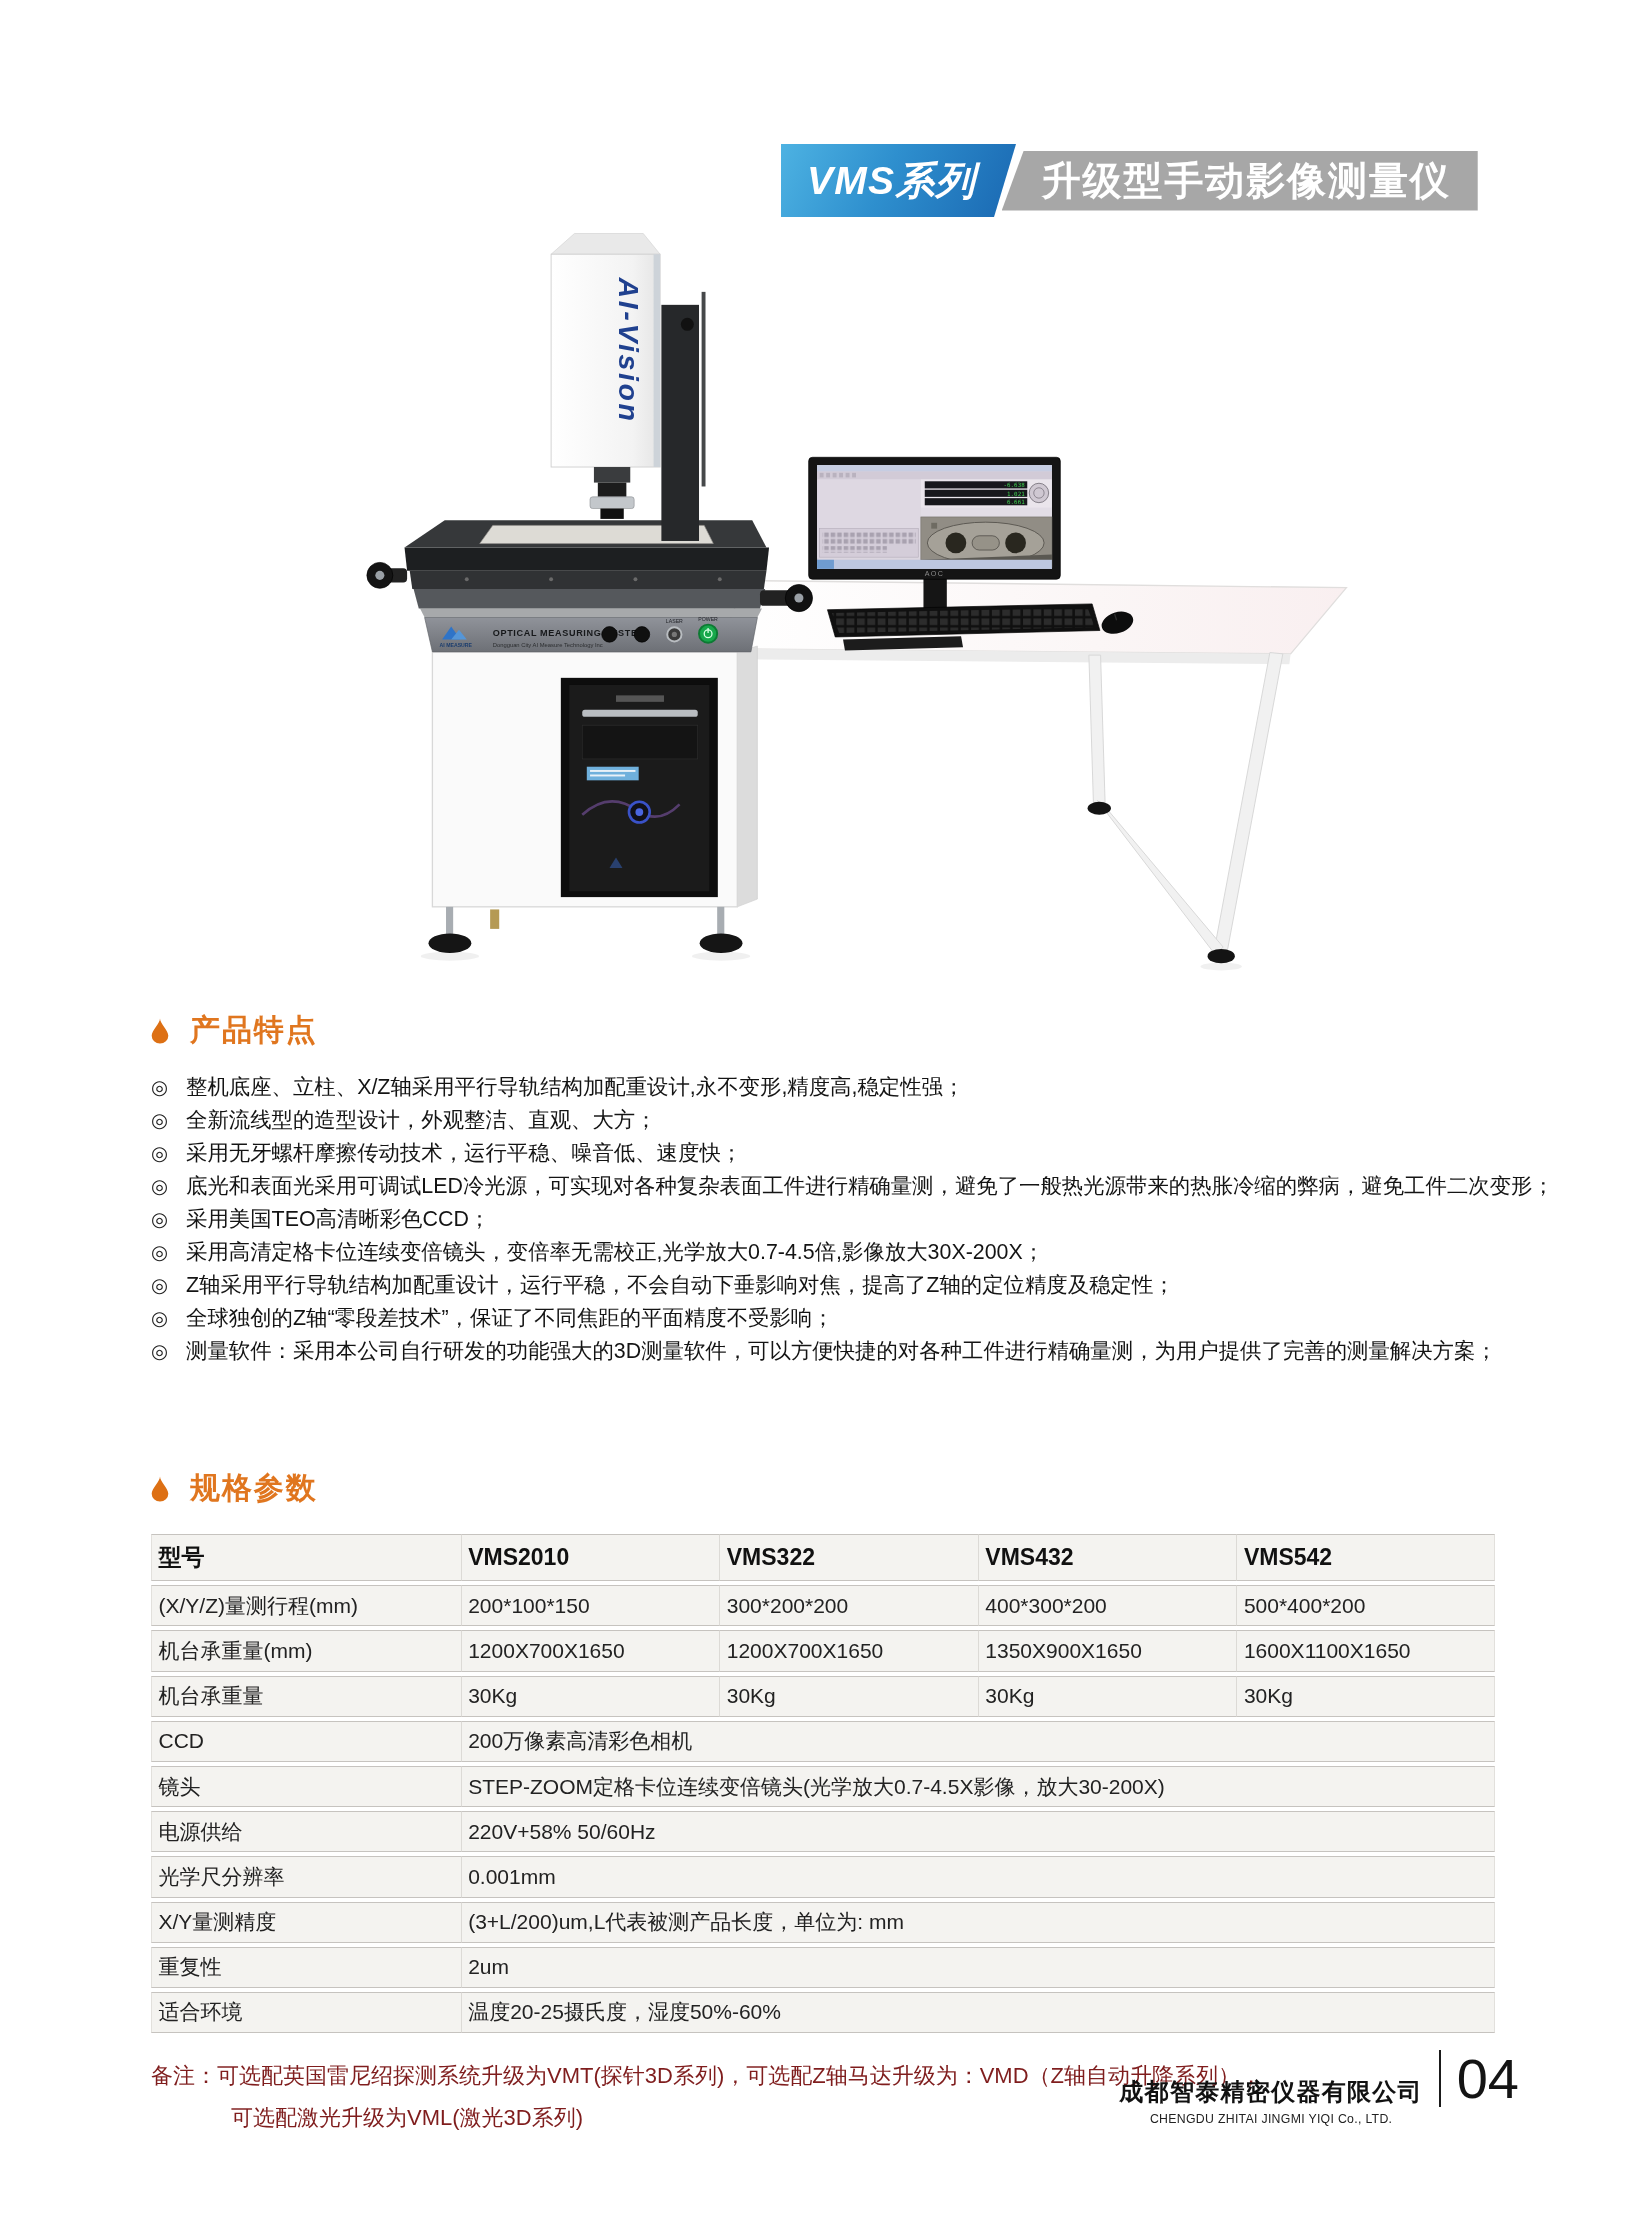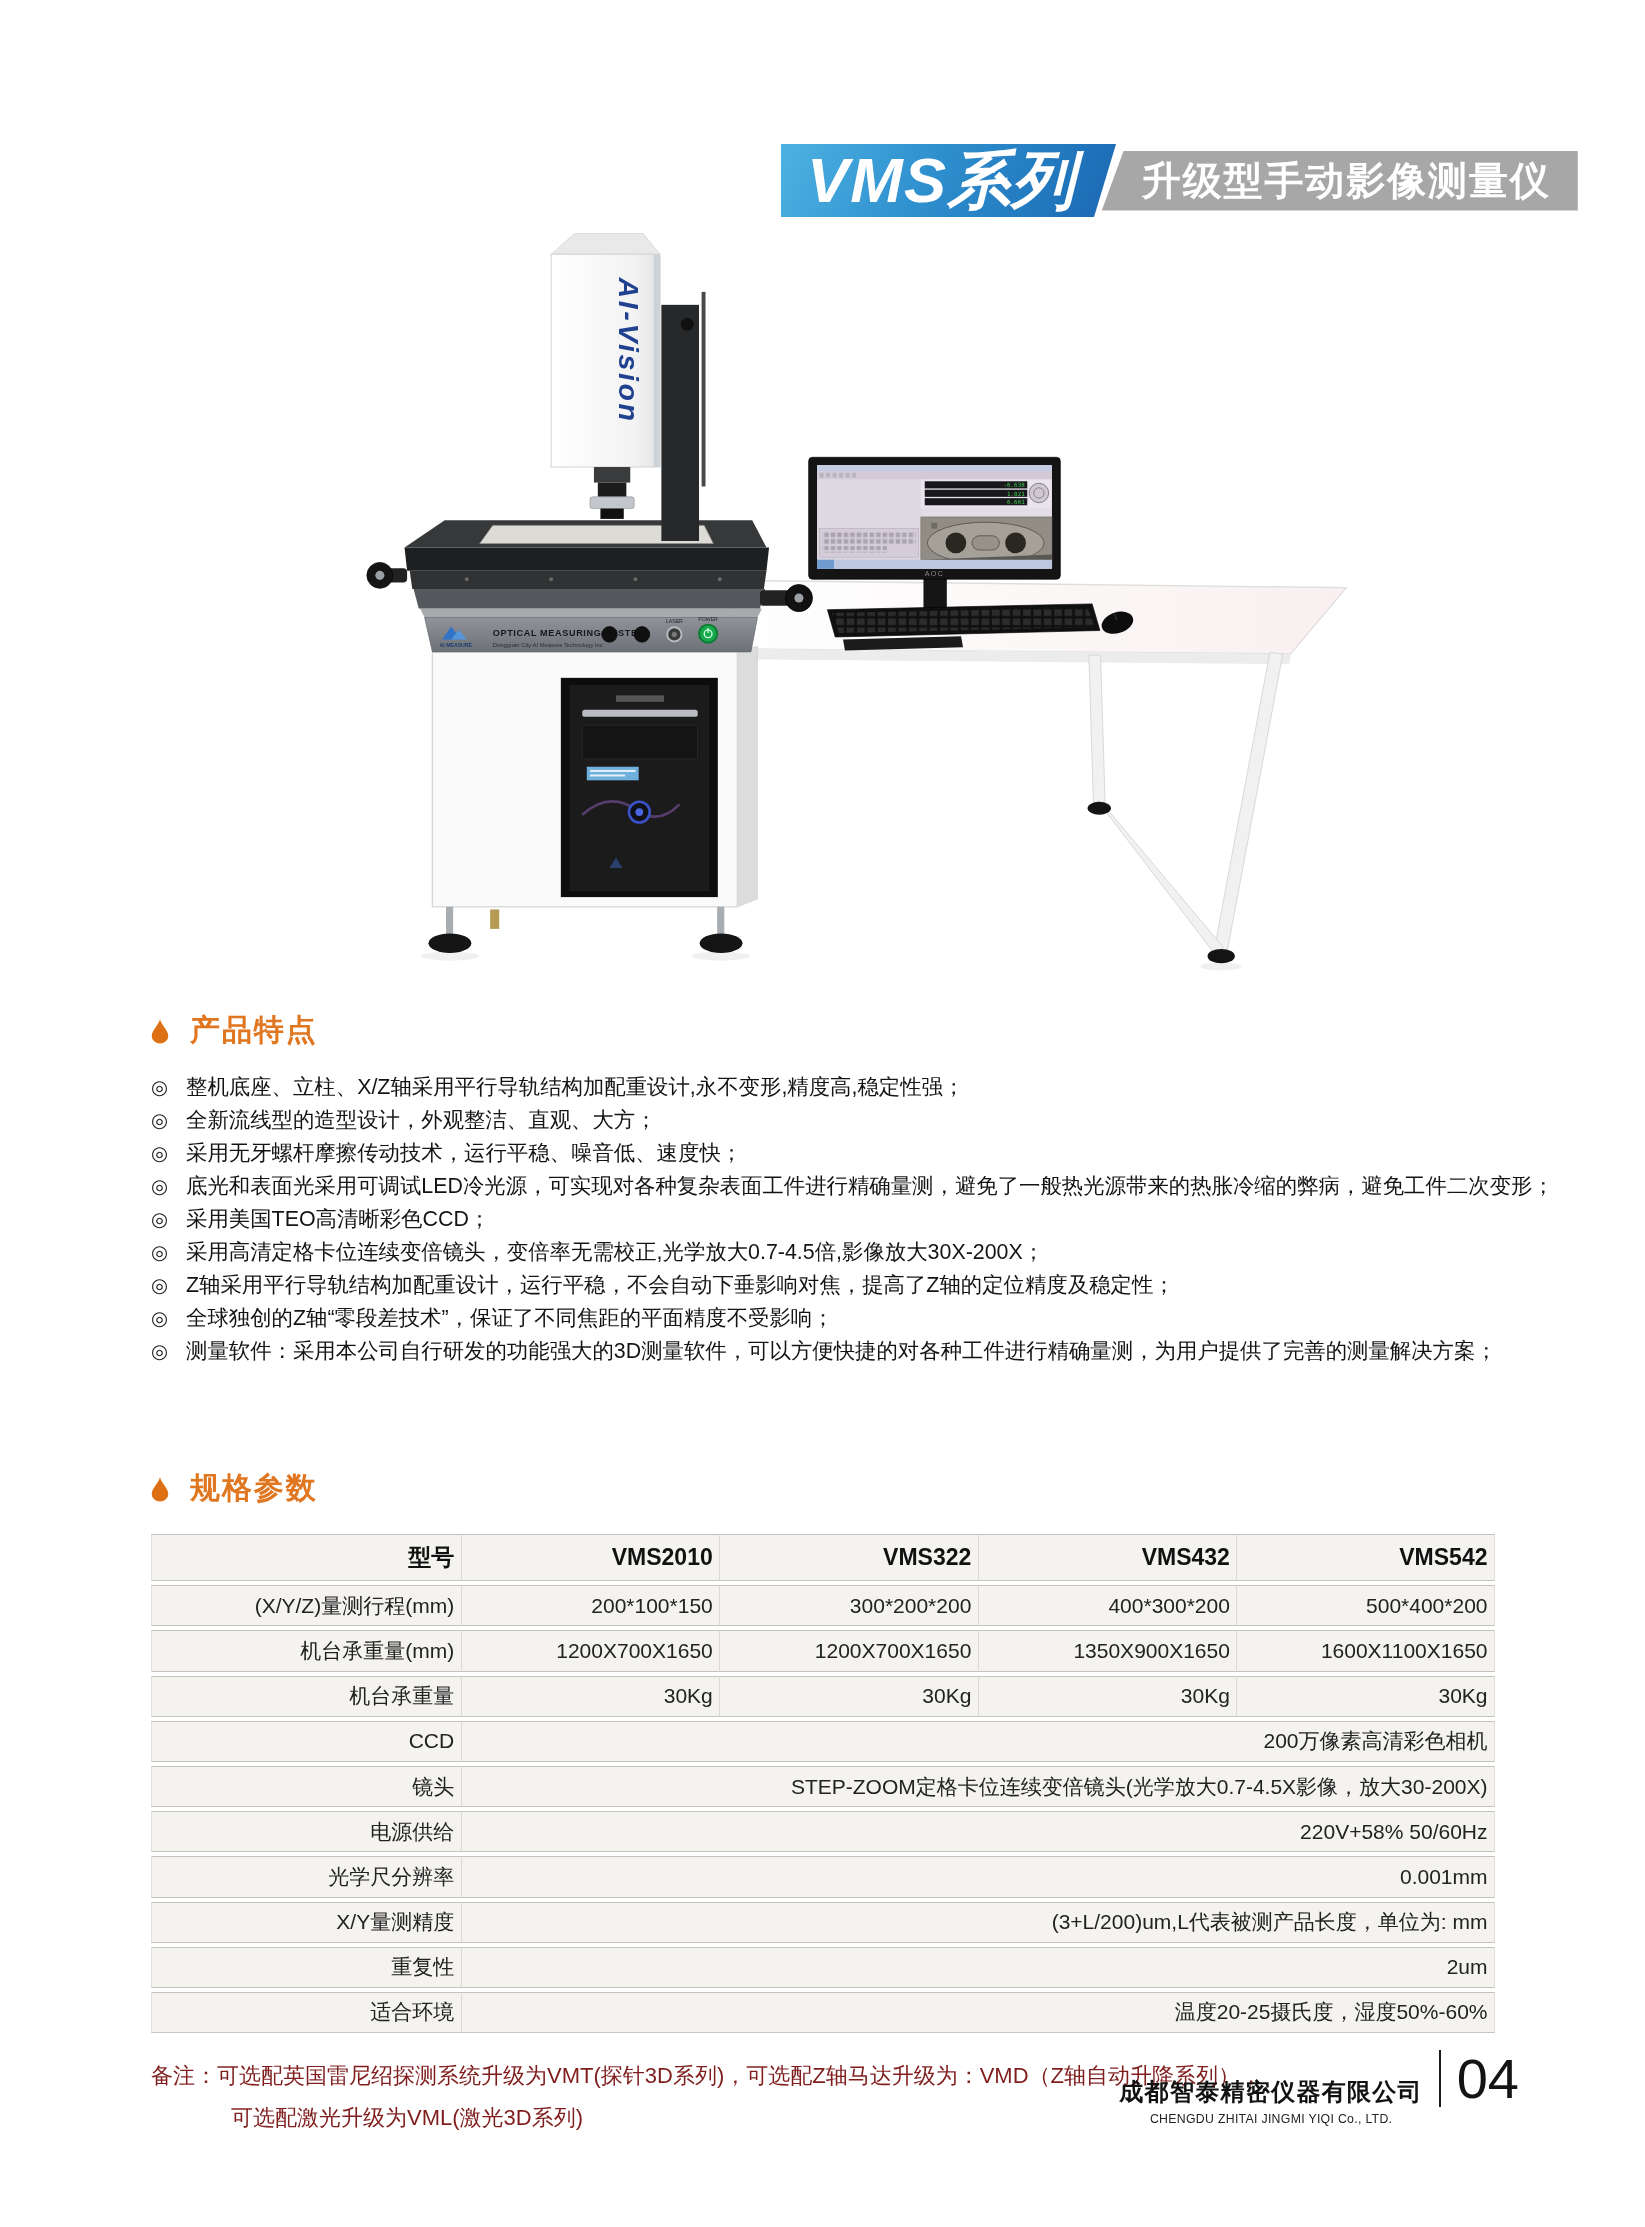--- a/index.html
+++ b/index.html
@@ -2,42 +2,42 @@
 <html style="font-size:10.4px"><head>
 <meta charset="utf-8">
 <style>
   html,body{margin:0;padding:0;background:#ffffff;}
   .page{position:relative;width:1646px;height:2227px;background:#ffffff;overflow:hidden;
         font-family:"Liberation Sans","DejaVu Sans",sans-serif;color:#111;}
 
   
   .header-banner{position:absolute;top:144px;left:781px;display:flex;align-items:center;}
   .vms-badge{background:linear-gradient(115deg,#4db2e2 0%,#2e8fce 45%,#1a68b2 100%);
-             color:#fff;font-size:63px;font-weight:bold;font-style:italic;
+             color:#fff;font-size:39px;font-weight:bold;font-style:italic;
              height:73px;line-height:73px;padding:0 40px 0 26px;letter-spacing:1.3px;
              clip-path:polygon(0 0,100% 0,calc(100% - 22px) 100%,0 100%);}
   .series-subtitle{background:#a7a7a7;color:#fff;font-size:39px;font-weight:bold;
              height:60px;line-height:60px;padding:0 27px 0 40px;margin-left:-14.3px;
              clip-path:polygon(22px 0,100% 0,100% 100%,0 100%);letter-spacing:1.9px;}
 
   
   .section-heading{display:flex;align-items:center;gap:21px;color:#e0761f;
                    font-size:30px;font-weight:bold;letter-spacing:1.9px;}
   .droplet{flex:0 0 auto;display:block;}
 
   .features{position:absolute;left:151px;top:1010px;width:1493px;}
   .features-list{margin-top:19.5px;}
   .feature-item{display:flex;align-items:flex-start;font-size:21.4px;color:#141414;line-height:33px;}
   .bullet{width:35px;flex:0 0 35px;font-size:19.5px;color:#222;line-height:33px;}
   .feature-text{flex:1;}
 
   .specs{position:absolute;left:151px;top:1468px;width:1344px;}
   .specs table{width:100%;border-collapse:separate;border-spacing:0 4.5px;margin-top:21px;table-layout:fixed;}
   .specs th,.specs td{background:#f4f3f0;border-top:1.3px solid #c6c3bf;border-bottom:1.3px solid #c6c3bf;
-        font-size:21px;color:#222;text-align:right;padding:2.6px 6.5px;height:34px;overflow:hidden;}
+        font-size:21px;color:#222;text-align:left;padding:2.6px 6.5px;height:34px;overflow:hidden;}
   .specs th{font-weight:bold;font-size:23px;height:40px;color:#111;}
   .specs th+th,.specs td+td{border-left:0.6px solid #dcdad6;}
   .specs th:first-child,.specs td:first-child{border-left:0.6px solid #e2e0dc;}
   .specs th:last-child,.specs td:last-child{border-right:0.6px solid #e2e0dc;}
   .label-col{width:22%;}
 
   .notes{margin-top:18px;font-size:22px;color:#7f1d1d;line-height:42px;}
   .notes .line2{padding-left:80px;}
 
   

